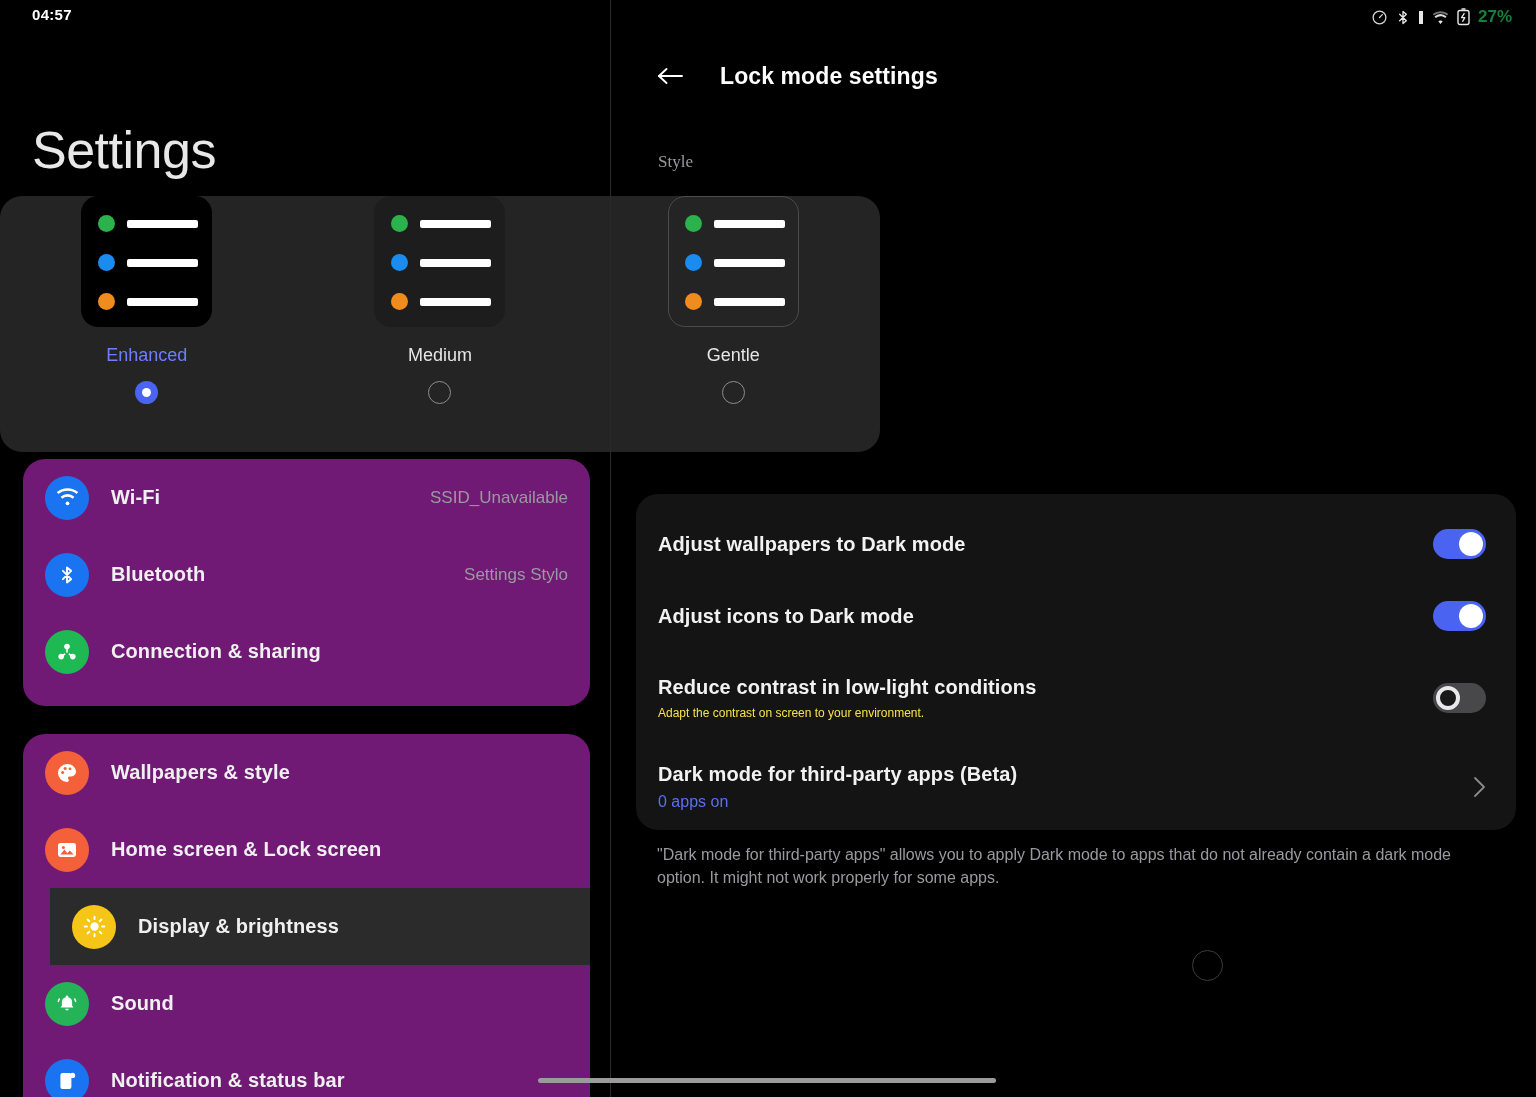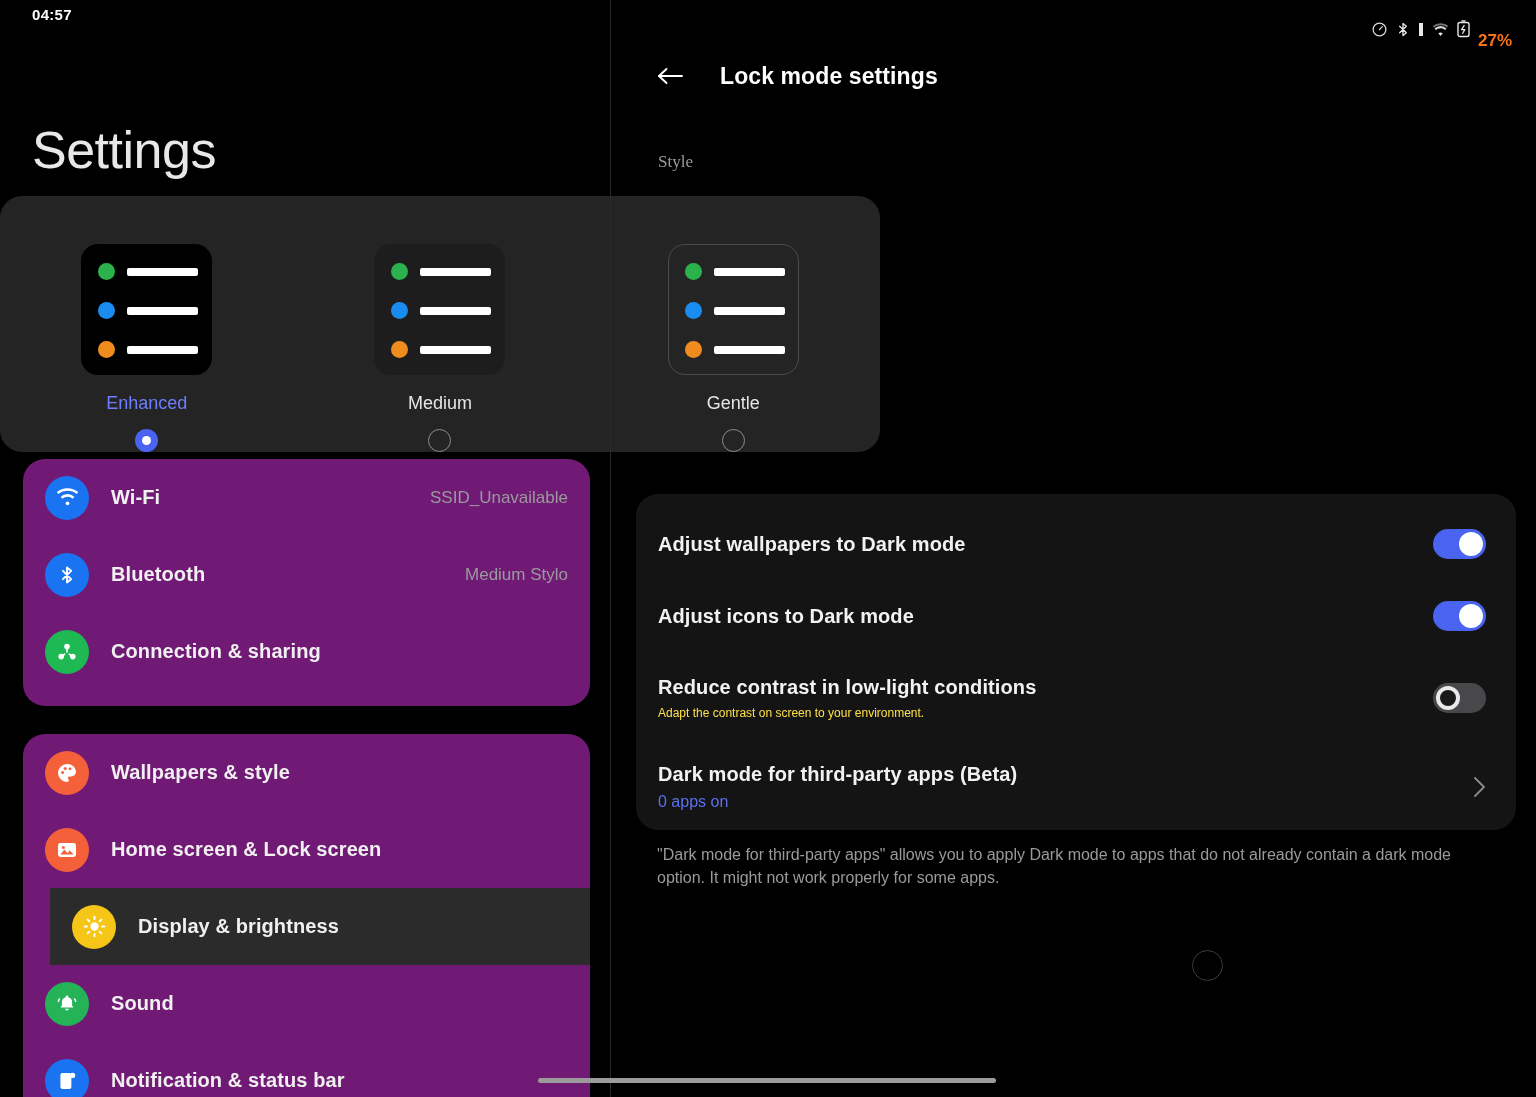--- a/index.html
+++ b/index.html
@@ -15,21 +15,21 @@
   .statusbar { position:absolute; top:0; left:0; width:1536px; height:34px; z-index:40; }
   .status-clock {
     position:absolute; left:32px; top:6px;
     font-size:15px; font-weight:bold; color:#fff; letter-spacing:.3px;
   }
   .status-right {
     position:absolute; right:24px; top:7px;
     display:flex; align-items:center; gap:7px;
   }
   .status-right svg { display:block; }
-  .battery-pct { font-size:17px; font-weight:bold; color:#f97316; margin-left:1px;margin-top:24px; }
+  .battery-pct { font-size:17px; font-weight:bold; color:#15803d; margin-left:1px; }
 
   
   .left-pane {
     position:relative;
     width:610px; height:1097px;
     background:#000;
     overflow:hidden;
     flex:0 0 610px;
   }
   .divider {
@@ -104,21 +104,21 @@
 
   .section-label {
     position:absolute; left:48px; top:152px;
     font-size:17px; color:#9a9a9e;font-family:Liberation Serif, serif;
   }
   .style-card {
     position:absolute; left:0; top:196px;
     width:880px; height:256px;
     background:#242425; border-radius:22px;
   }
-  .style-row { display:flex; height:100%; align-items:flex-end; padding-top:28px; }
+  .style-row { display:flex; height:100%; align-items:flex-start; }
   .style-opt { flex:1; display:flex; flex-direction:column; align-items:center; cursor:pointer; }
 
   .preview {
     width:131px; height:131px;
     border-radius:17px;
     padding:19px 14px 0 17px;
     display:flex; flex-direction:column; gap:22px;
   }
   .preview.enhanced { background:#000; }
   .preview.medium { background:#1d1d1e; }
@@ -272,21 +272,21 @@
         <span class="s-label">Wi-Fi</span>
         <span class="s-value">SSID_Unavailable</span>
       </div>
       <div class="srow">
         <span class="s-icon" style="background:#1a73f0">
           <svg width="22" height="22" viewBox="0 0 24 24" fill="none" stroke="#fff" stroke-width="2.1">
             <path d="M7.5 7.5l9 9-4.5 3.6V3.9l4.5 3.6-9 9" stroke-linejoin="round" stroke-linecap="round"></path>
           </svg>
         </span>
         <span class="s-label">Bluetooth</span>
-        <span class="s-value">Medium Stylo</span>
+        <span class="s-value">Settings Stylo</span>
       </div>
       <div class="srow">
         <span class="s-icon" style="background:#1fb954">
           <svg width="24" height="24" viewBox="0 0 24 24" fill="#fff">
             <circle cx="12" cy="6.6" r="2.8"></circle>
               <circle cx="6.2" cy="16.6" r="2.8"></circle>
               <circle cx="17.8" cy="16.6" r="2.8"></circle>
             <path d="M12 9.6v2.4M9.6 14.2l-1.6 1M14.4 14.2l1.6 1" stroke="#fff" stroke-width="1.6" stroke-linecap="round"></path>
           </svg>
         </span>

